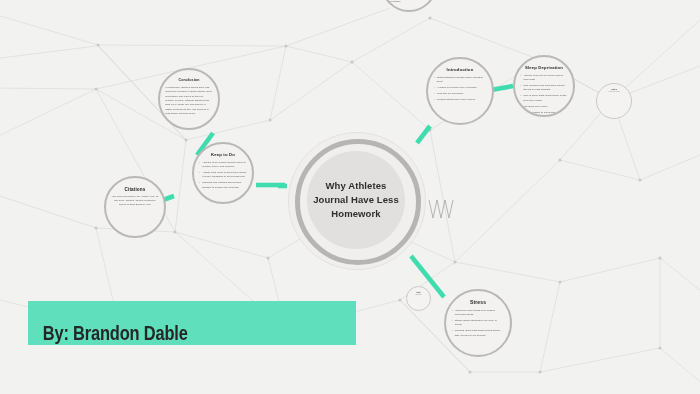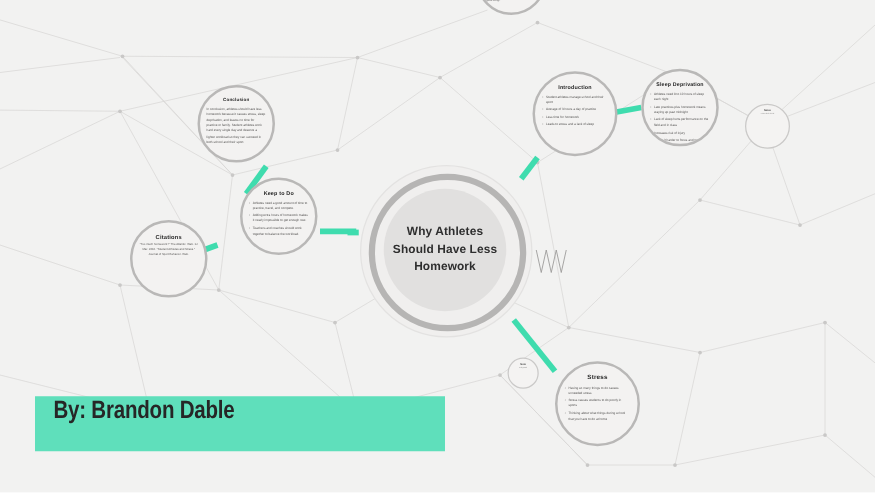--- a/index.html
+++ b/index.html
@@ -171,25 +171,25 @@
     font-size: 2.2px;
     color: #5e5d5c;
     line-height: 1.7;
     padding: 38px 6px 0 6px;
     text-align: left;
   }
 
   
   #author-banner {
     position: absolute;
-    left: 28px; top: 317px;
+    left: 28px; top: 301px;
     width: 328px; height: 44px;
     background: #5fdfbb;
     display: flex;
-    align-items: flex-start;
+    align-items: flex-end;
   }
   #author-banner .author-text {
     font-family: "Liberation Sans Narrow", "Liberation Sans", sans-serif;
     font-size: 20px;
     font-weight: bold;
     color: #262626;
     padding-left: 18px;
     letter-spacing: -0.2px;
     transform: scaleX(0.82);
     transform-origin: left center;
@@ -281,21 +281,21 @@
     </g>
   </svg>
 
   <svg id="zigzag" viewBox="0 0 26 22" xmlns="http://www.w3.org/2000/svg">
     <polyline points="1,2 5,20 9,2 13,20 17,2 21,20 25,2" fill="none" stroke="#9a9998" stroke-width="0.7"></polyline>
   </svg>
 
   <div class="hub hub-outer"></div>
   <div class="hub hub-ring"></div>
   <div class="hub hub-inner">
-    <div class="hub-title">Why Athletes Should Have Less Homework</div>
+    <div class="hub-title">Why Athletes Journal Have Less Homework</div>
   </div>
 
   <div id="bubble-topcut">
     <div class="cut-body">Can students getting homework be a good thing?</div>
   </div>
 
   <div id="bubble-conclusion" class="bubble">
     <div class="bubble-title">Conclusion</div>
     <div class="bubble-body">In conclusion, athletes should have less homework because it causes stress, sleep deprivation, and leaves no time for practice or family. Student athletes work hard every single day and deserve a lighter workload so they can succeed in both school and their sport.</div>
   </div>

